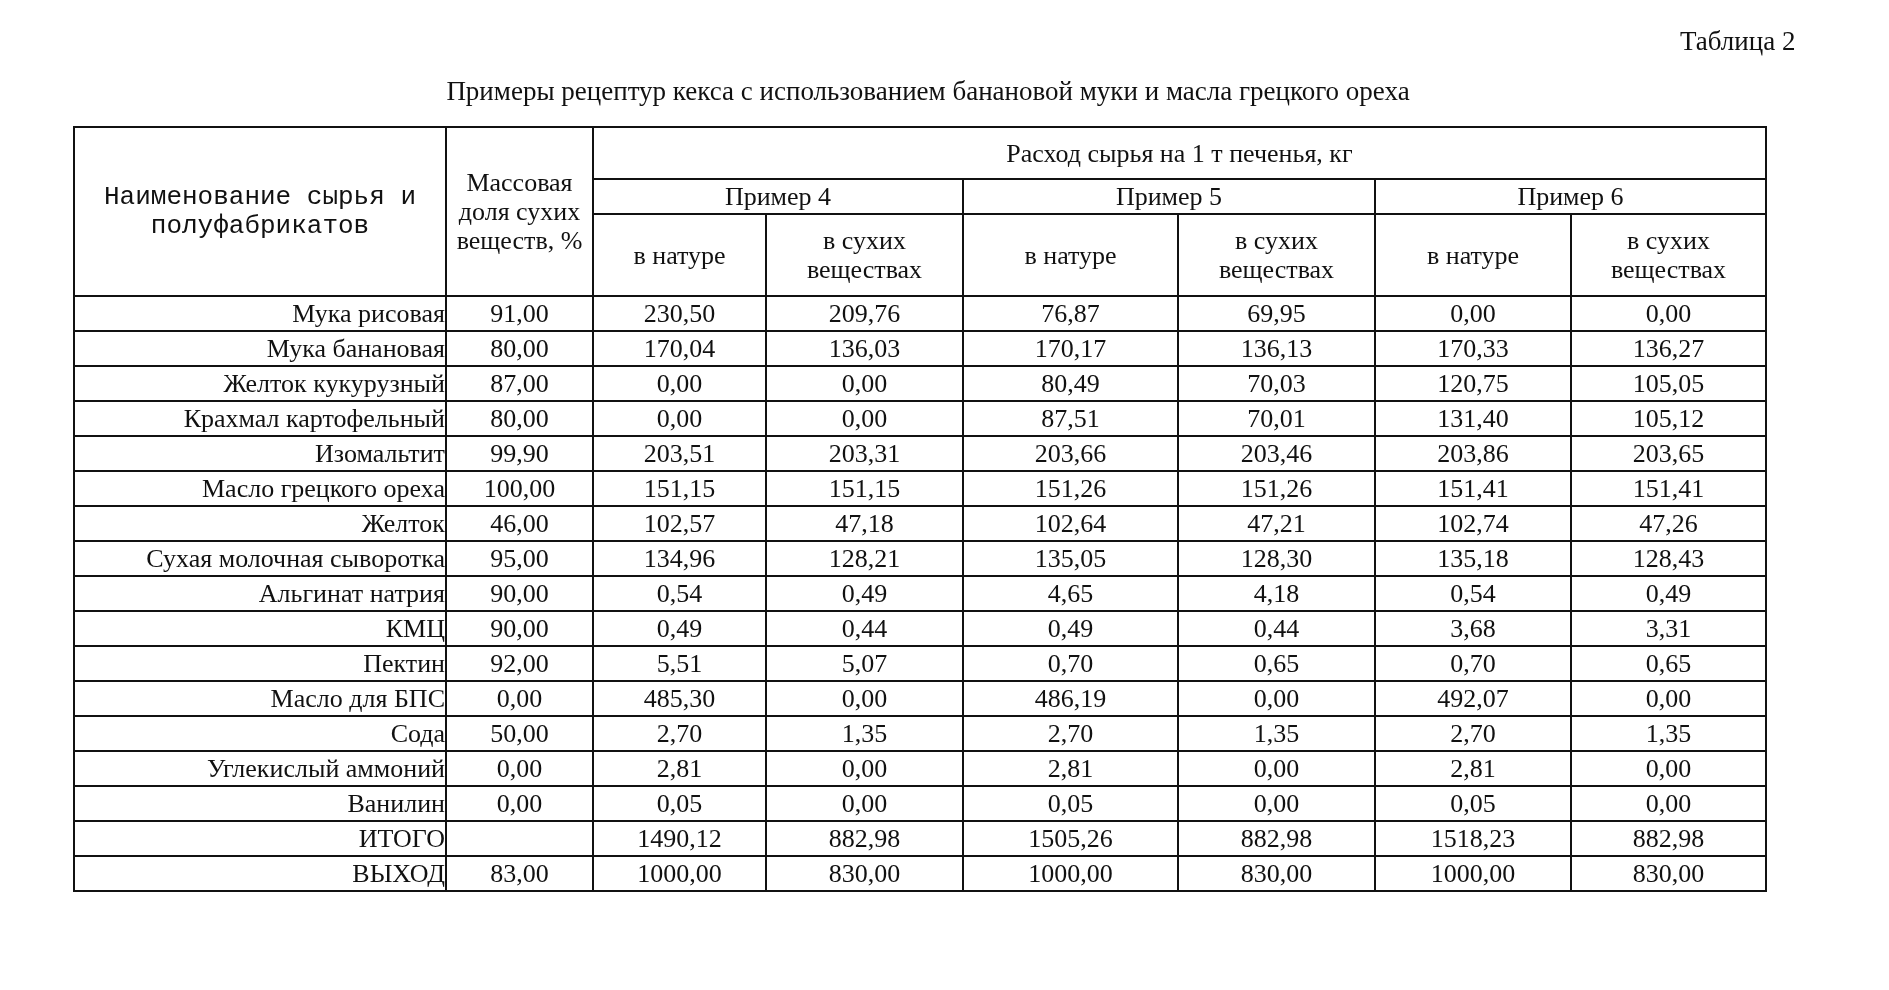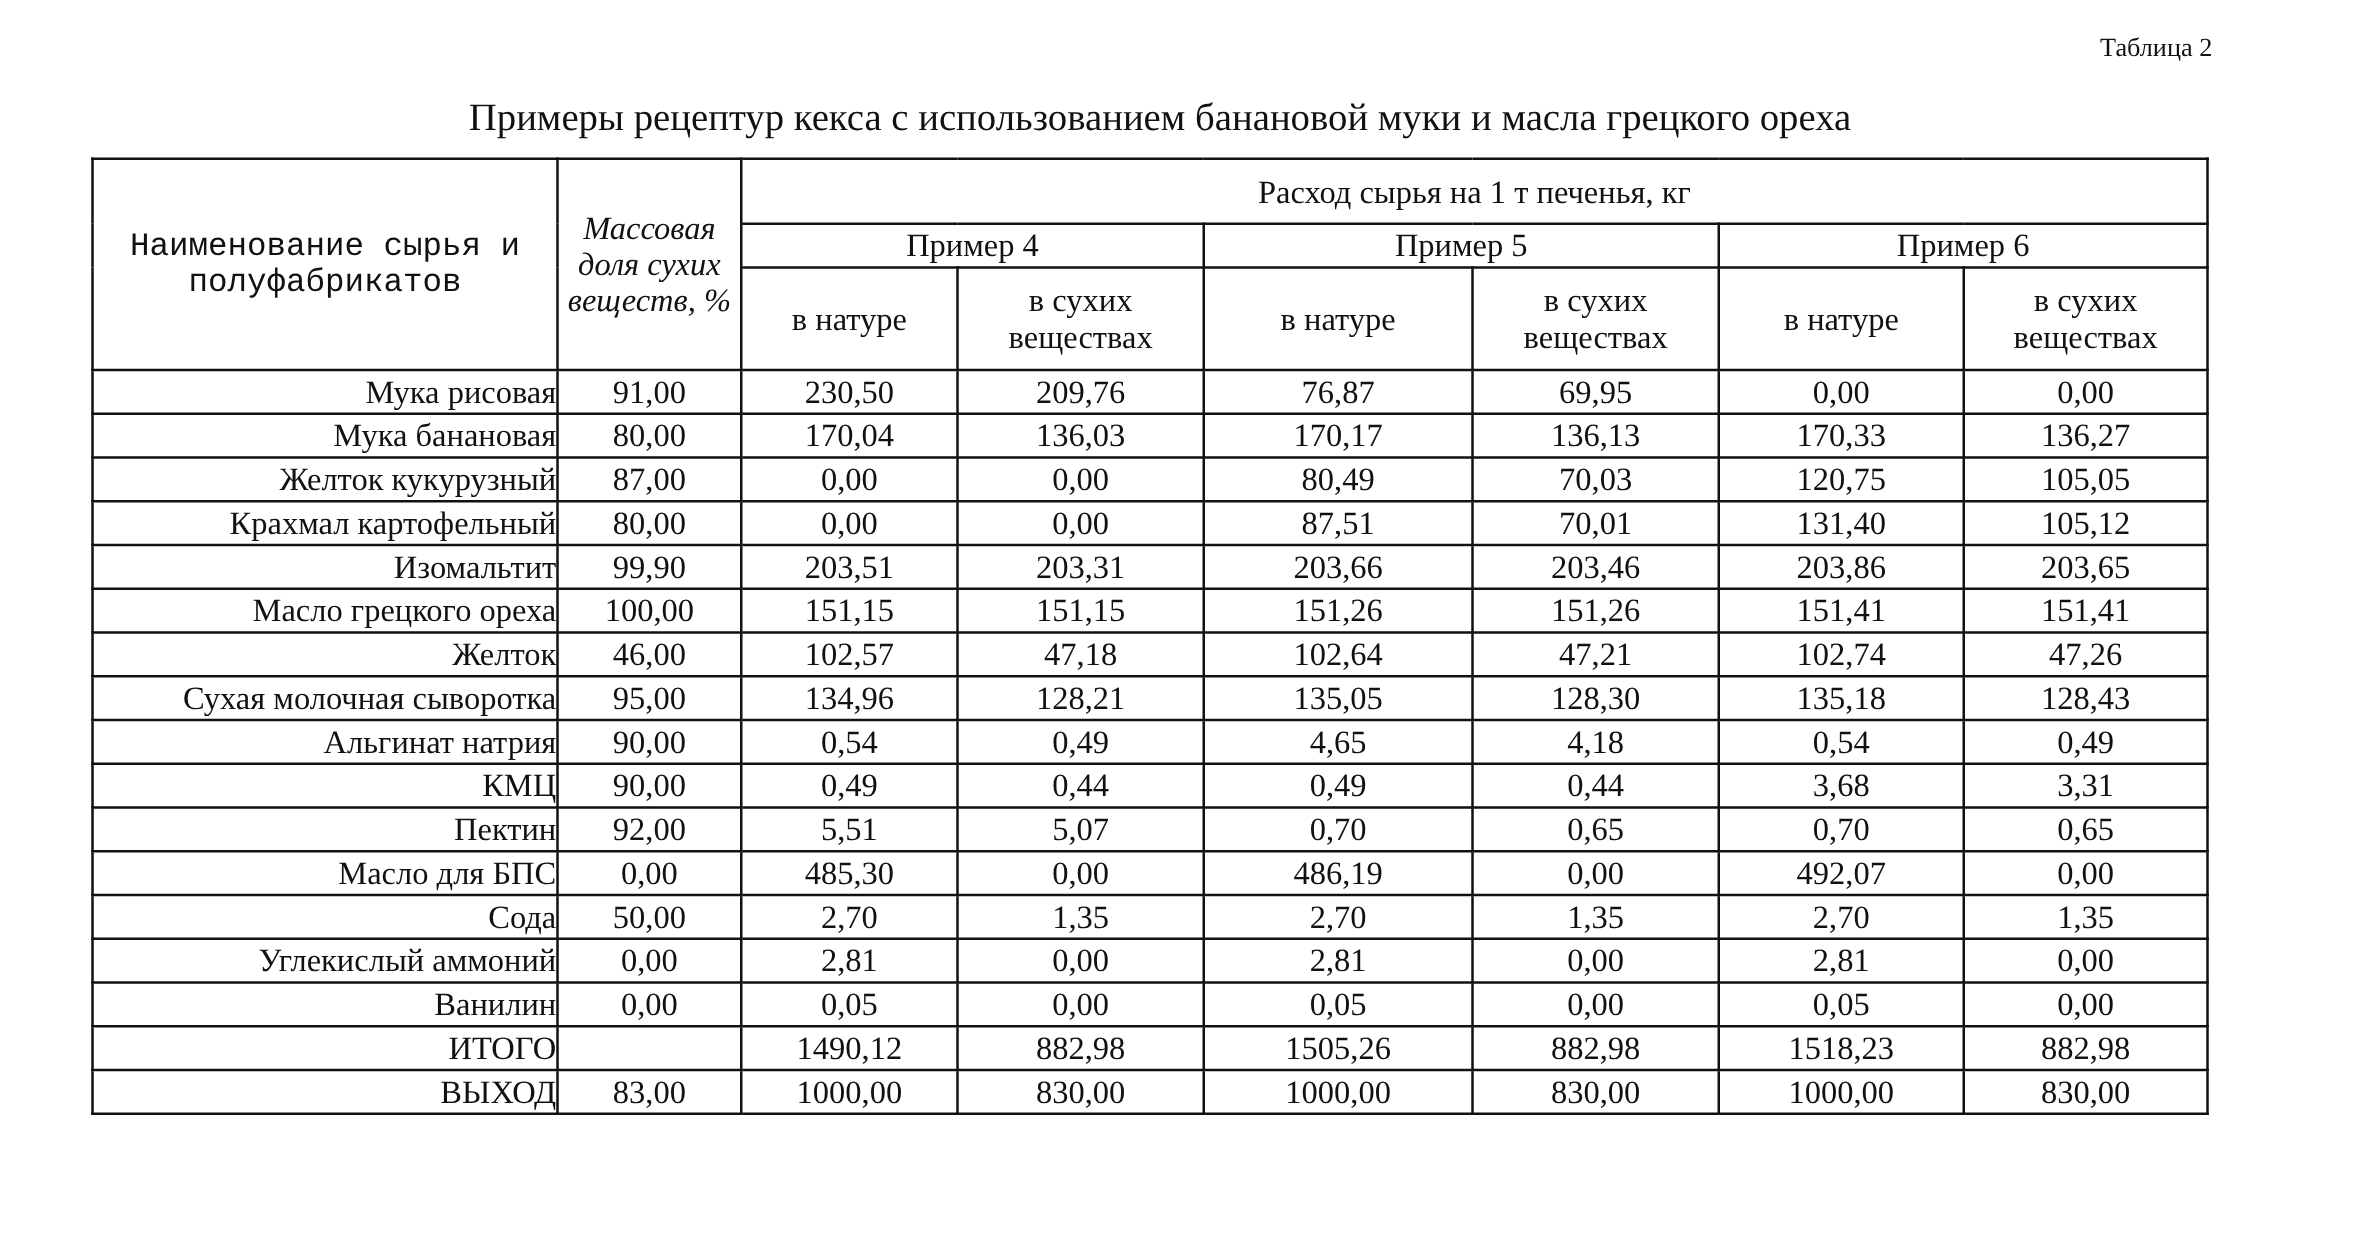--- a/index.html
+++ b/index.html
@@ -1,32 +1,32 @@
 <!DOCTYPE html>
 <html><head>
 <meta charset="utf-8">
 <style>
   html, body { margin: 0; padding: 0; background: #ffffff; }
   body { width: 1889px; height: 990px; position: relative; overflow: hidden;
          font-family: "Liberation Serif", "DejaVu Serif", serif; color: #111; }
-  .table-label { position: absolute; left: 1680px; top: 26px; font-size: 21px; }
-  .table-title { position: absolute; left: 0; width: 1889px; top: 76px; text-align: center; font-size: 31px; }
+  .table-label { position: absolute; left: 1680px; top: 26px; font-size: 27px; }
+  .table-title { position: absolute; left: 0; width: 1889px; top: 76px; text-align: center; font-size: 27px; }
   .table-title span { display: inline-block; margin-left: -33px; }
   table.recipe { position: absolute; left: 73px; top: 126px; border-collapse: collapse;
                  table-layout: fixed; width: 1692px; font-size: 26px; }
   table.recipe td, table.recipe th { border: 2px solid #111; padding: 0; font-weight: normal;
                  line-height: 29px; text-align: center; vertical-align: middle; overflow: hidden; white-space: nowrap; }
   table.recipe th { white-space: normal; }
   tr.h1 th { height: 50px; }
   tr.h2 th { height: 33px; }
   tr.h3 th { height: 80px; margin-top: 40px; }
   tbody td { height: 33px; line-height: 31px; }
   tbody td.name { text-align: right; padding-left: 12px; }
   th.first { padding-top: 10px; font-family: Liberation Mono, monospace; }
-  th.mass { line-height: 33px; font-style: italic; }
+  th.mass { line-height: 33px; }
 </style>
 </head>
 <body>
 
 <div class="table-label">Таблица 2</div>
 <div class="table-title"><span>Примеры рецептур кекса с использованием банановой муки и масла грецкого ореха</span></div>
 
 <table class="recipe">
   <colgroup>
     <col style="width:372px">

